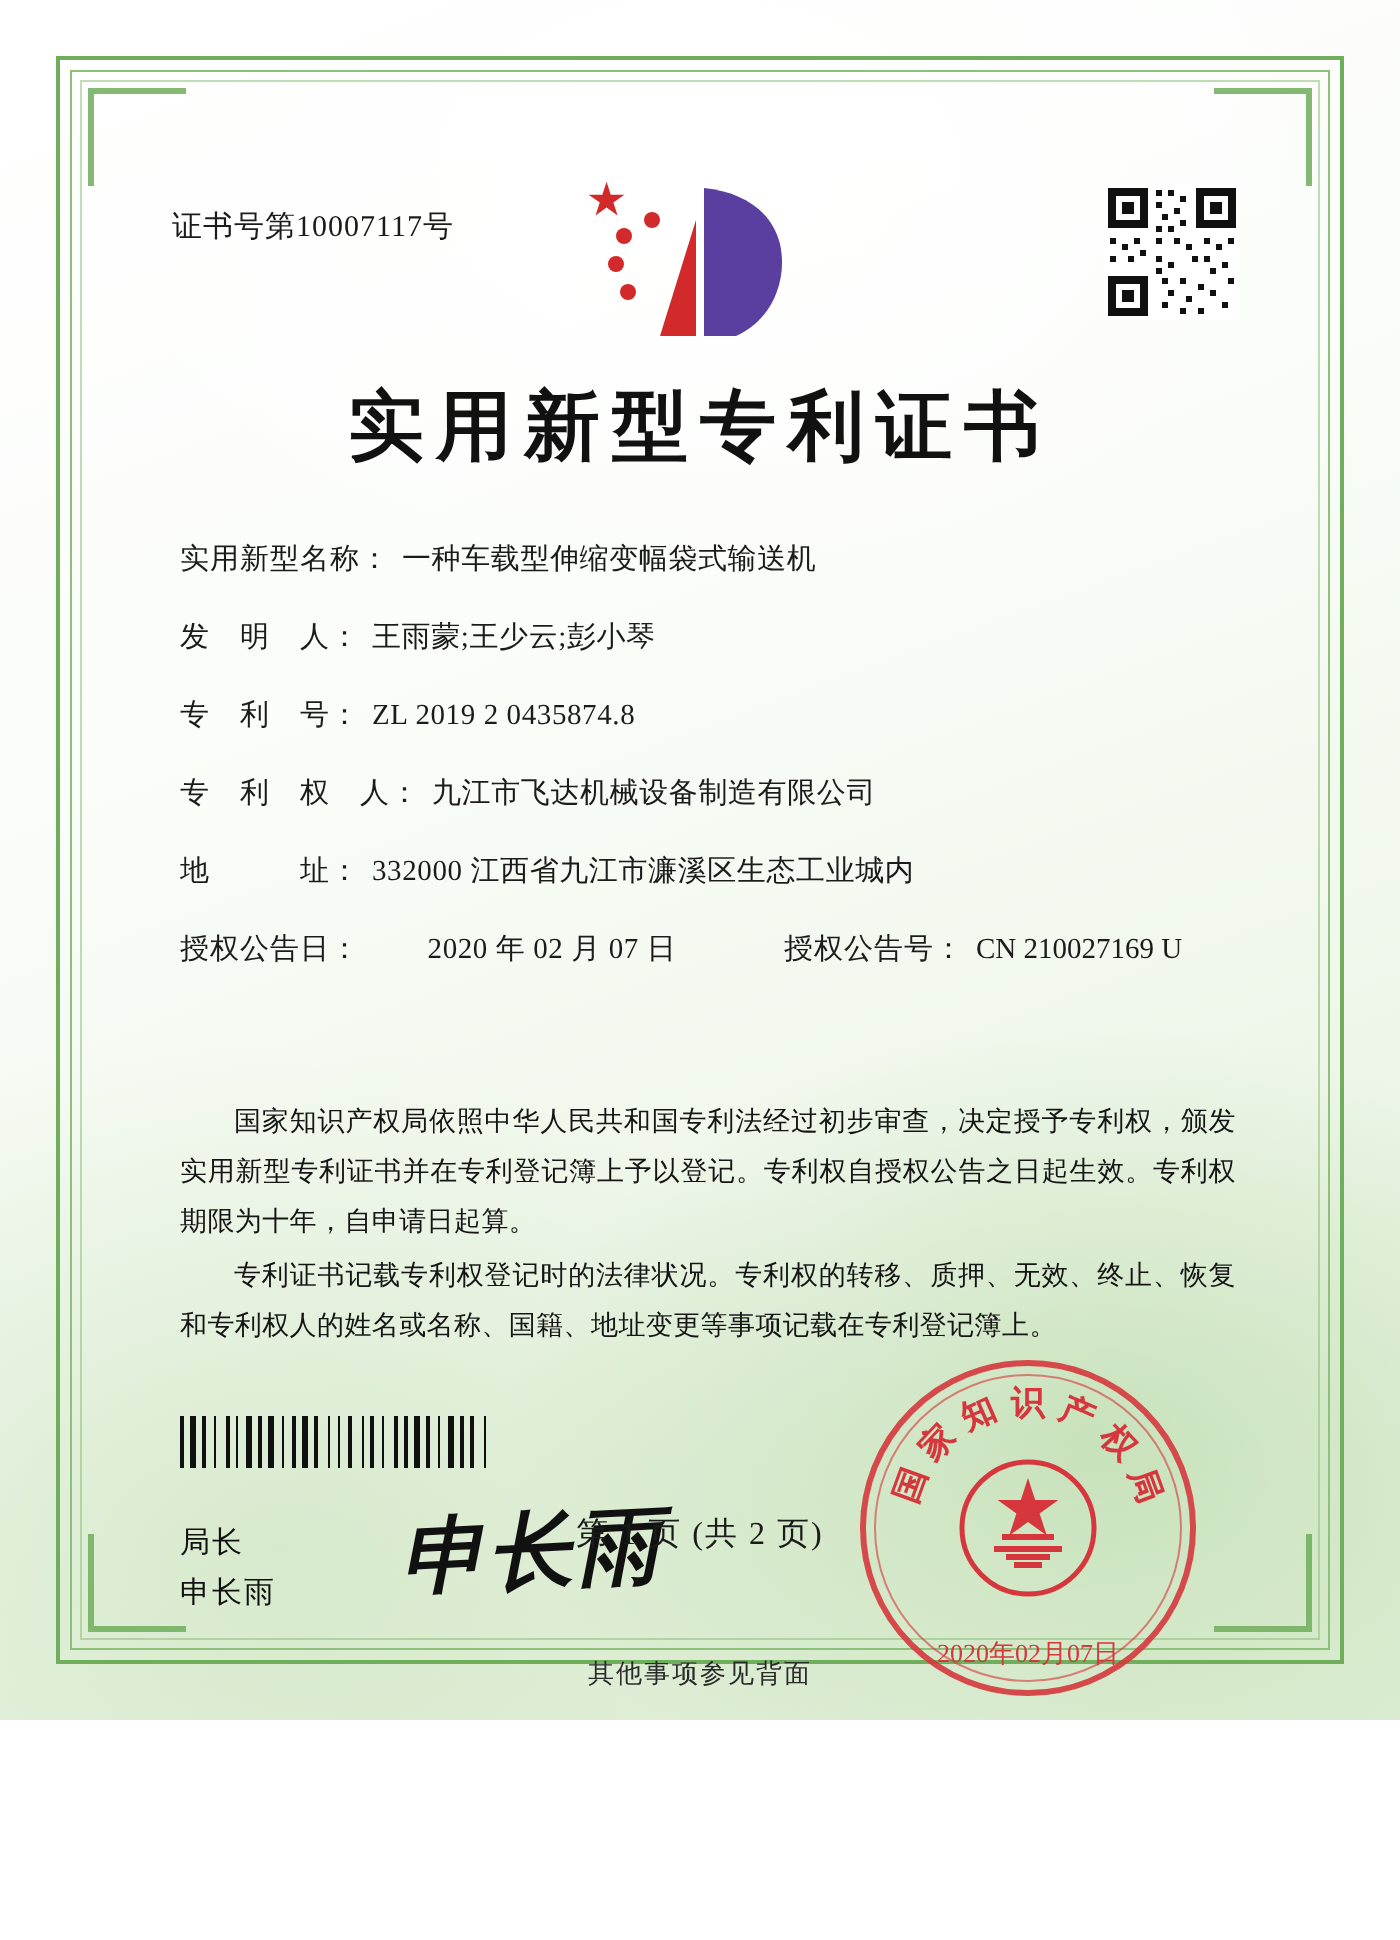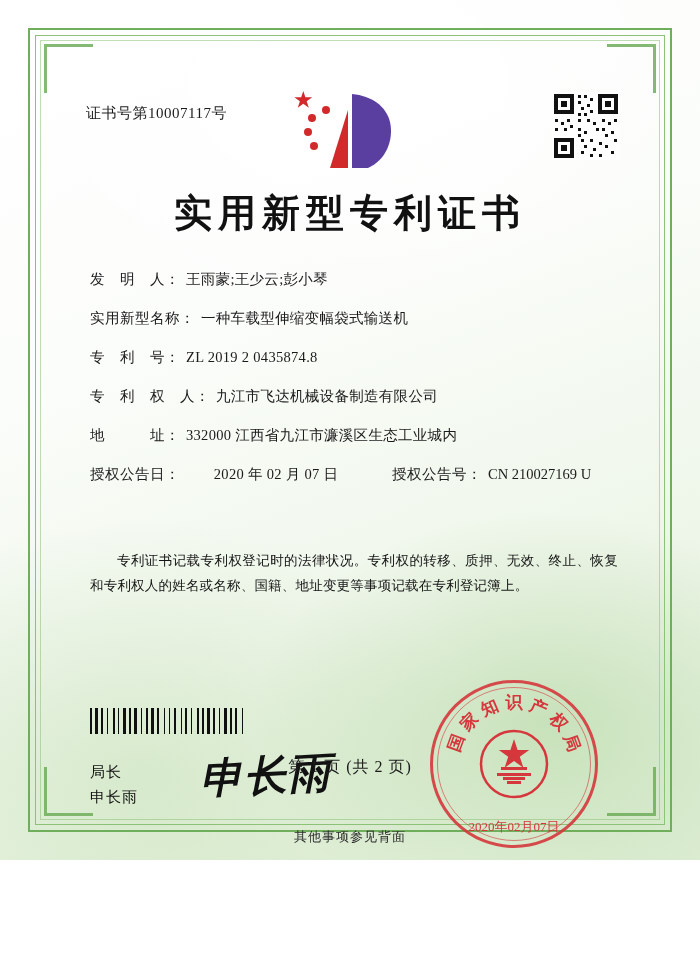--- a/index.html
+++ b/index.html
@@ -373,26 +373,26 @@
             <rect x="62" y="47" width="3" height="3"></rect>
             <rect x="26" y="42" width="3" height="3"></rect>
         </g>
       </svg>
     </div>
 
     <div class="title">实用新型专利证书</div>
 
     <div class="fields">
       <div class="row">
+        <span class="label">实用新型名称：</span>
+        <span class="value">一种车载型伸缩变幅袋式输送机</span>
+      </div>
+      <div class="row">
         <span class="label">发　明　人：</span>
         <span class="value">王雨蒙;王少云;彭小琴</span>
-      </div>
-      <div class="row">
-        <span class="label">实用新型名称：</span>
-        <span class="value">一种车载型伸缩变幅袋式输送机</span>
       </div>
       <div class="row">
         <span class="label">专　利　号：</span>
         <span class="value">ZL 2019 2 0435874.8</span>
       </div>
       <div class="row">
         <span class="label">专　利　权　人：</span>
         <span class="value">九江市飞达机械设备制造有限公司</span>
       </div>
       <div class="row">
@@ -401,20 +401,21 @@
       </div>
       <div class="row split">
         <span class="label">授权公告日：</span>
         <span class="value">2020 年 02 月 07 日</span>
         <span class="label2">授权公告号：</span>
         <span class="value2">CN 210027169 U</span>
       </div>
     </div>
 
     <div class="paragraphs">
+      <p>国家知识产权局依照中华人民共和国专利法经过初步审查，决定授予专利权，颁发实用新型专利证书并在专利登记簿上予以登记。专利权自授权公告之日起生效。专利权期限为十年，自申请日起算。</p>
       <p>专利证书记载专利权登记时的法律状况。专利权的转移、质押、无效、终止、恢复和专利权人的姓名或名称、国籍、地址变更等事项记载在专利登记簿上。</p>
     </div>
 
     <div class="barcode">
         <div class="bar" style="left: 0px; width: 2px;"></div>
         <div class="bar" style="left: 5px; width: 3px;"></div>
         <div class="bar" style="left: 11px; width: 2px;"></div>
         <div class="bar" style="left: 17px; width: 1px;"></div>
         <div class="bar" style="left: 23px; width: 2px;"></div>
         <div class="bar" style="left: 28px; width: 1px;"></div>

